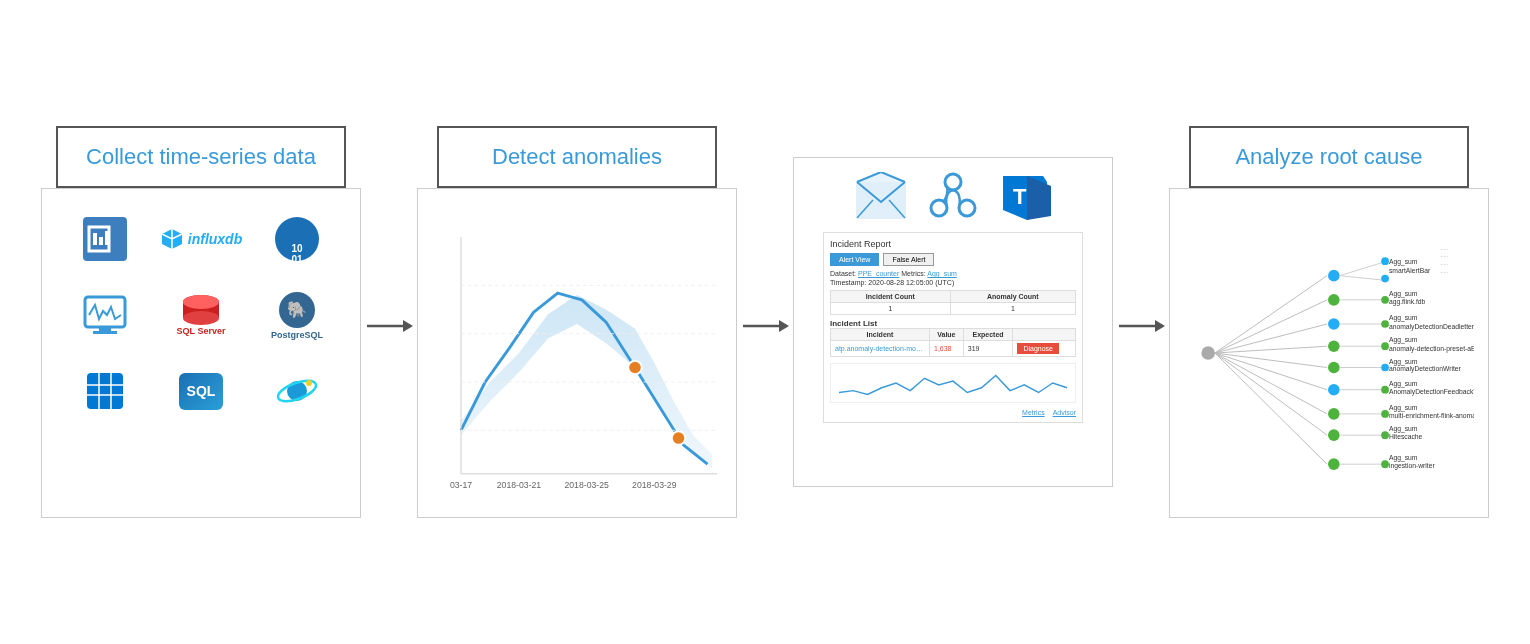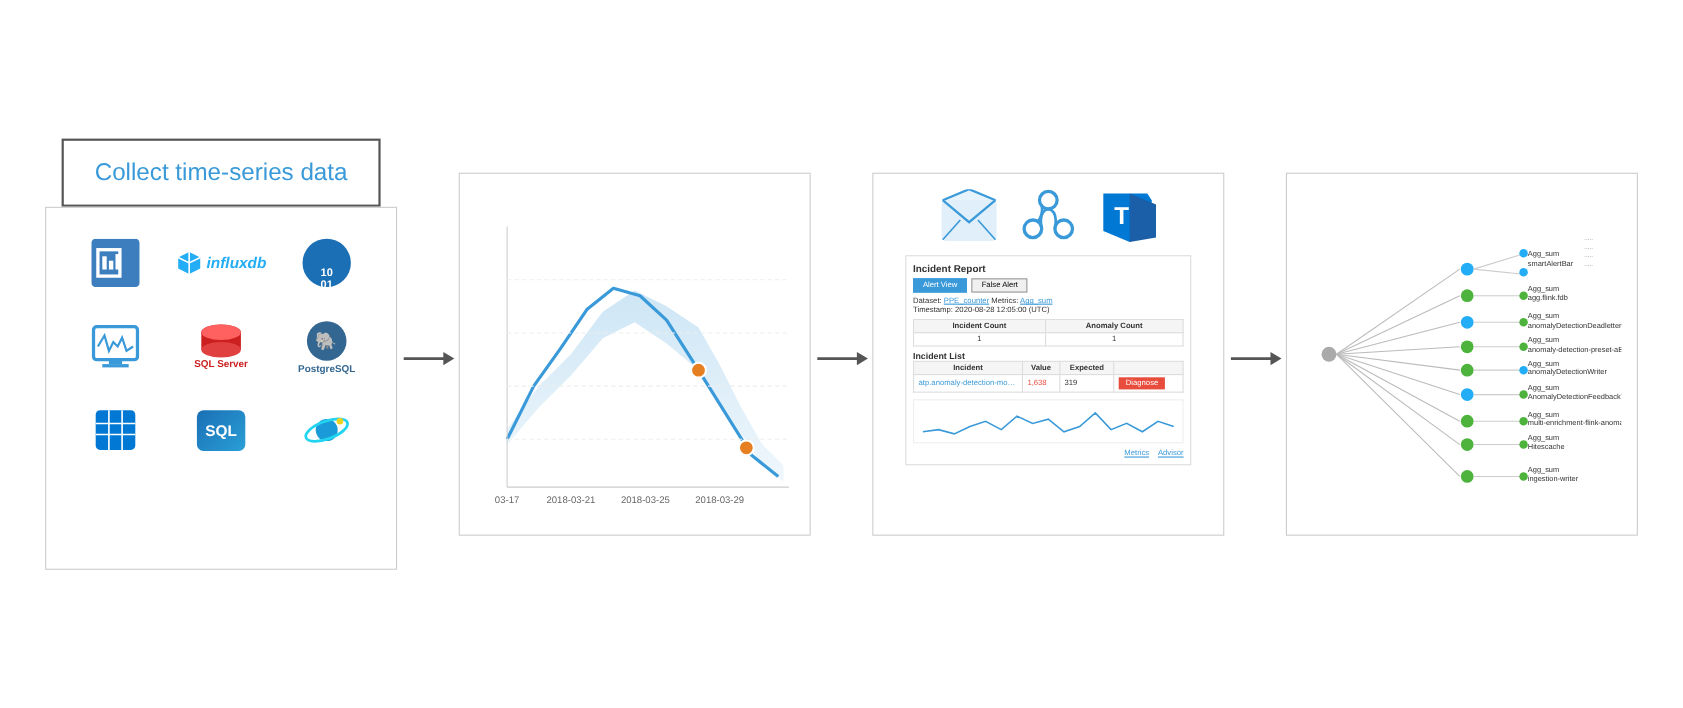--- a/index.html
+++ b/index.html
@@ -130,21 +130,21 @@
     .incident-mini {
       width: 260px;
       border: 1px solid #ddd;
       font-size: 7.5px;
       color: #333;
       background: #fff;
       padding: 6px;
     }
     .incident-mini-header {
       font-size: 9px;
-      font-weight: bold;
+      font-weight: normal;
       color: #333;
       margin-bottom: 4px;
     }
     .btn-row {
       display: flex;
       gap: 4px;
       margin-bottom: 4px;
     }
     .mini-btn {
       padding: 2px 8px;
@@ -292,20 +292,21 @@
   </div>
 
   <div class="arrow">
     <svg viewBox="0 0 60 60" width="60" height="60">
       <line x1="8" y1="30" x2="48" y2="30" stroke="#555" stroke-width="2.5"></line>
       <polygon points="44,24 54,30 44,36" fill="#555"></polygon>
     </svg>
   </div>
 
   <div class="stage">
+    <div class="stage-label">Detect anomalies</div>
     <div class="stage-card">
       <div class="chart-container">
         <svg class="chart-svg" viewBox="0 0 300 300">
 
           <defs>
             <linearGradient id="bandGrad" x1="0" y1="0" x2="0" y2="1">
               <stop offset="0%" stop-color="#3a9ad9" stop-opacity="0.25"></stop>
               <stop offset="100%" stop-color="#3a9ad9" stop-opacity="0.08"></stop>
             </linearGradient>
           </defs>
@@ -434,20 +435,21 @@
   </div>
 
   <div class="arrow">
     <svg viewBox="0 0 60 60" width="60" height="60">
       <line x1="8" y1="30" x2="48" y2="30" stroke="#555" stroke-width="2.5"></line>
       <polygon points="44,24 54,30 44,36" fill="#555"></polygon>
     </svg>
   </div>
 
   <div class="stage">
+    <div class="stage-label">Analyze root cause</div>
     <div class="stage-card">
       <div class="rootcause-container">
         <svg viewBox="0 0 300 310" width="100%" height="100%">
 
           <circle cx="25" cy="155" r="7" fill="#aaa"></circle>
 
           <line x1="32" y1="155" x2="148" y2="75" stroke="#bbb" stroke-width="1"></line>
           <line x1="32" y1="155" x2="148" y2="100" stroke="#bbb" stroke-width="1"></line>
           <line x1="32" y1="155" x2="148" y2="125" stroke="#bbb" stroke-width="1"></line>
           <line x1="32" y1="155" x2="148" y2="148" stroke="#bbb" stroke-width="1"></line>

